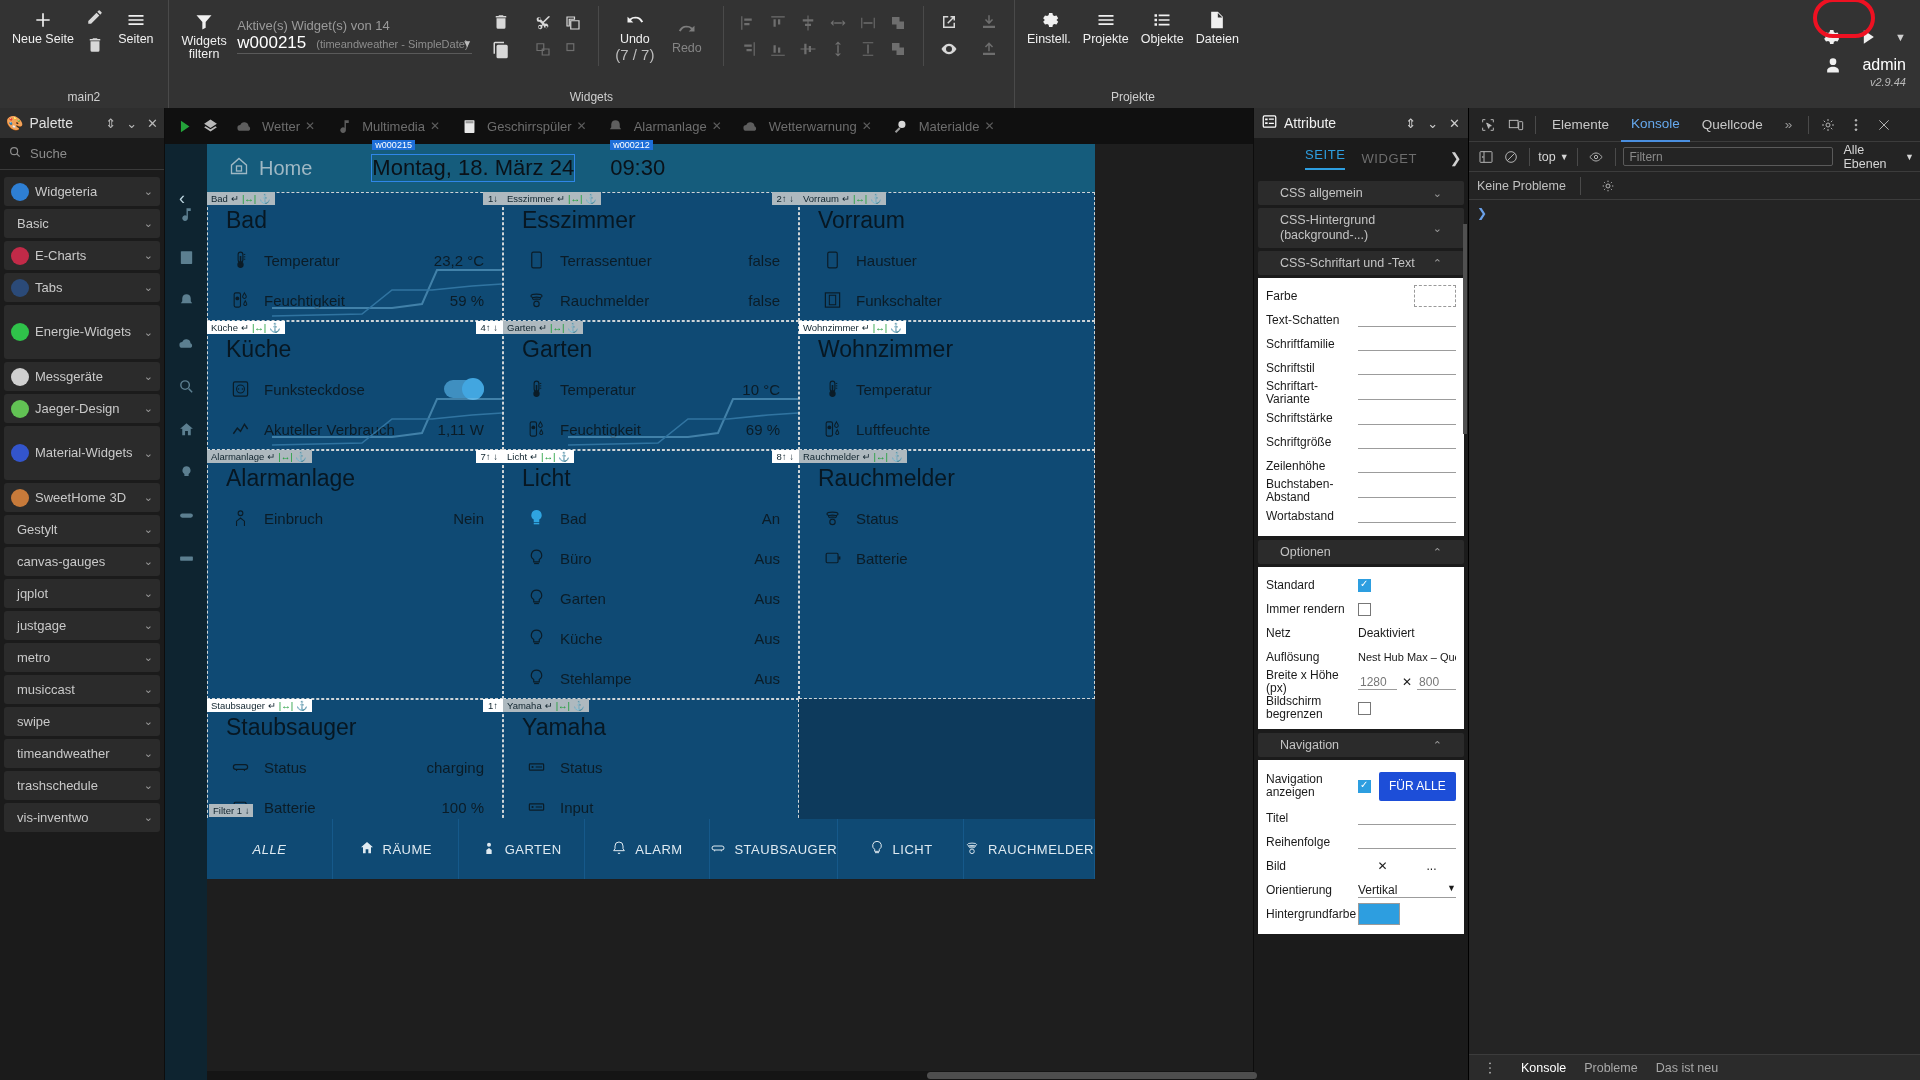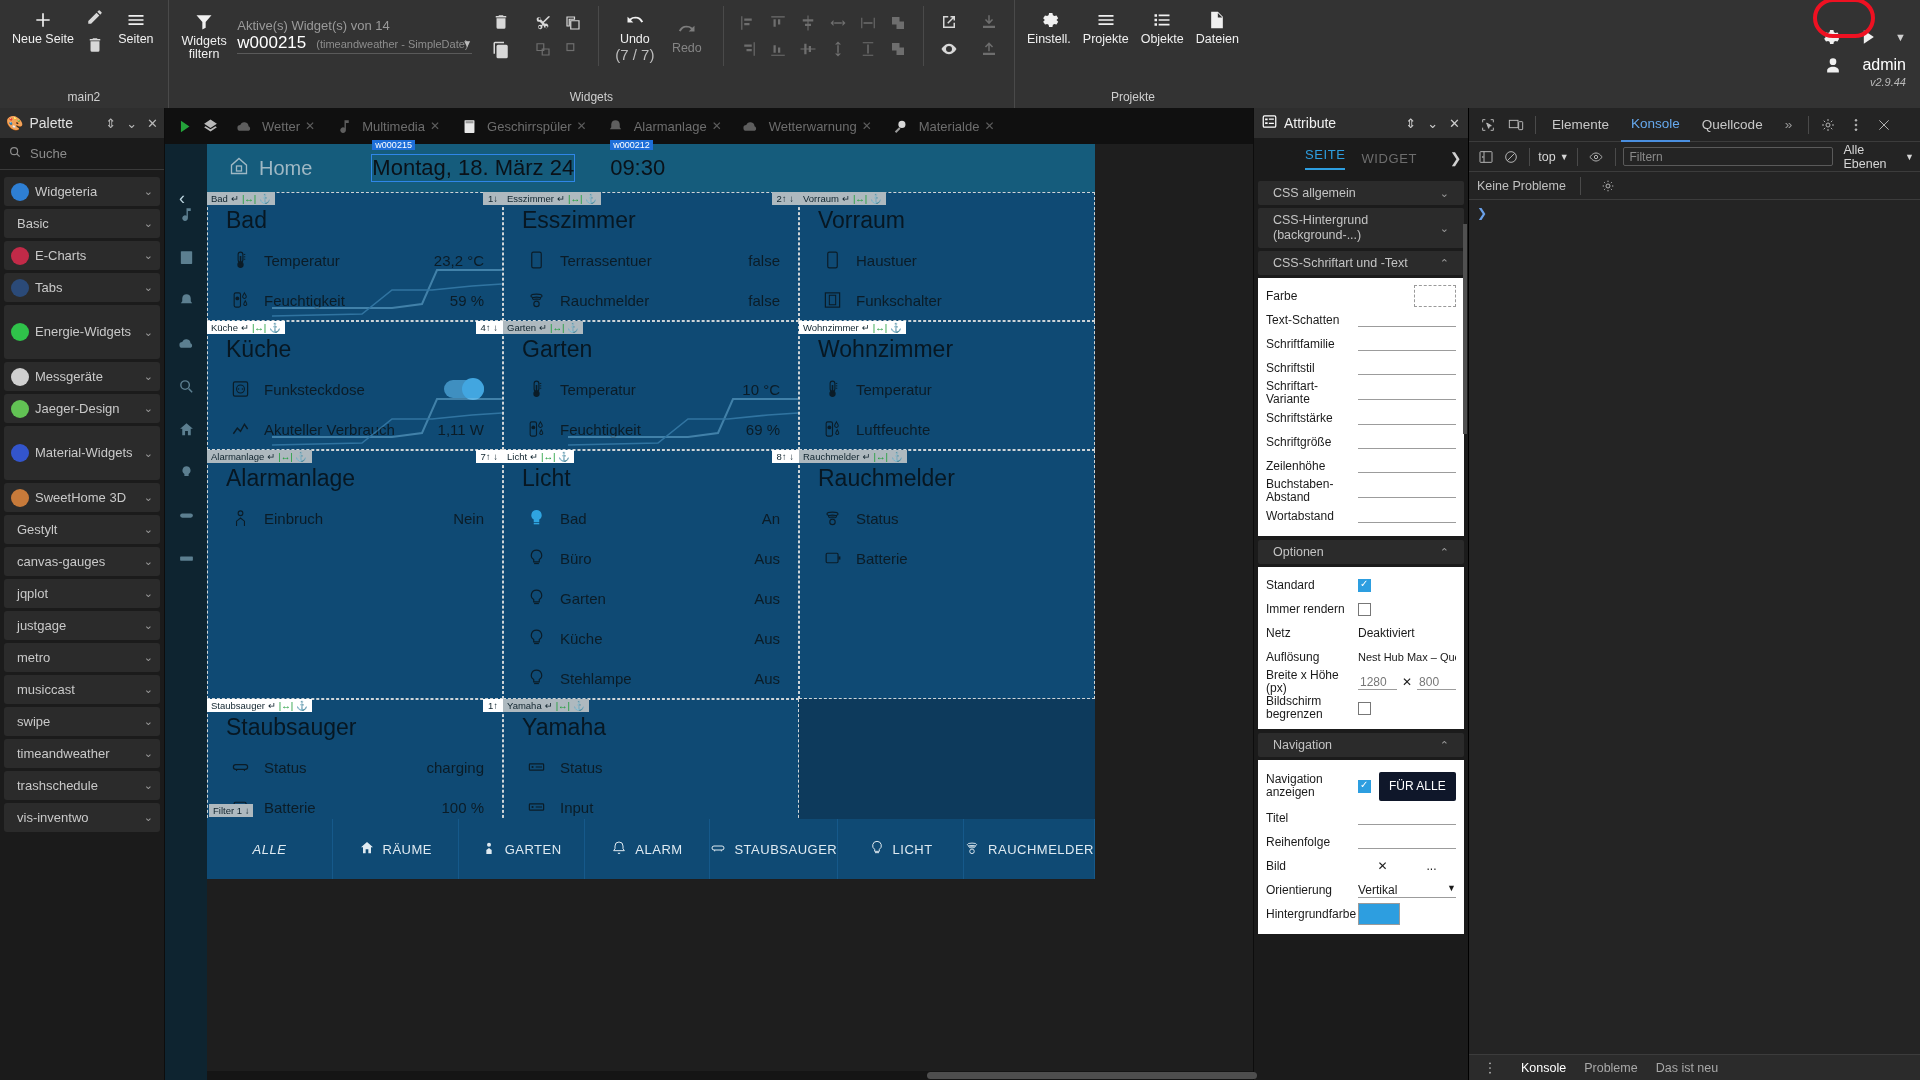--- a/index.html
+++ b/index.html
@@ -130,34 +130,34 @@
   .attr { width:215px; background:#1b1b1b; display:flex; flex-direction:column;
           border-left:1px solid #0d0d0d; }
   .attr-head { height:30px; background:#2e2e2e; display:flex; align-items:center; gap:7px;
                padding:0 8px; color:#f0f0f0; font-size:14px; }
   .attr-head .sp { margin-left:auto; display:flex; gap:11px; color:#cfcfcf; font-size:13px; }
   .attr-tabs { height:40px; display:flex; align-items:center; justify-content:center; gap:16px;
                color:#6e6e6e; font-size:13px; letter-spacing:.6px; position:relative; }
   .attr-tabs .on { color:#2d9ee0; border-bottom:2px solid #2d9ee0; padding-bottom:6px; }
   .attr-tabs .arrow { position:absolute; right:6px; color:#d0d0d0; font-size:14px; }
   .attr-body { flex:1; overflow:hidden; position:relative; }
-  .acc { margin:3px 4px; background:#2b2b2b; border-radius:2px; padding:5px 15px;
+  .acc { margin:3px 4px; background:#2b2b2b; border-radius:2px; padding:5px 22px;
          color:#c4c4c4; font-size:12.5px; display:flex; align-items:center; cursor:pointer; }
   .acc .chev { margin-left:auto; font-size:11px; color:#9a9a9a; }
   .panel-white { background:#ffffff; margin:0 4px; padding:6px 8px 8px 8px; }
   .frow { display:flex; align-items:center; min-height:24px; font-size:12px; color:#1a1a1a; }
   .frow .fl { flex:0 0 92px; line-height:13px; }
   .fline { flex:1; border-bottom:1px solid #9c9c9c; height:14px; }
   .swatch { width:42px; height:22px; border:1px dashed #9a9a9a; background:#fff; }
   .cb { width:13px; height:13px; border:1px solid #777; background:#fff; display:inline-block; }
   .cb.on { background:#2d9ee0; border-color:#2d9ee0; position:relative; }
   .cb.on::after { content:"\2713"; color:#fff; font-size:10px; position:absolute; left:1px; top:-2px; }
   .fval { flex:1; font-size:12px; color:#1a1a1a; }
   .fbox { border-bottom:1px solid #9c9c9c; font-size:12px; color:#777; padding:0 2px; }
-  .blue-btn { background:#0f172a; color:#fff; font-size:12px; padding:8px 10px; line-height:13px;
+  .blue-btn { background:#1d4ed8; color:#fff; font-size:12px; padding:8px 10px; line-height:13px;
               text-align:left; border-radius:2px; cursor:pointer; }
   .scroll-tick { position:absolute; right:1px; top:46px; width:4px; height:210px; background:#505050; }
 
   
   .devtools { width:452px; background:#242424; display:flex; flex-direction:column;
               border-left:1px solid #000; color:#d6d6d6; }
   .dt-row1 { height:34px; display:flex; align-items:center; gap:2px; padding:0 6px;
              border-bottom:1px solid #3c3c3c; }
   .dt-ico { width:26px; height:26px; display:flex; align-items:center; justify-content:center; cursor:pointer; }
   .dt-ico svg { width:16px; height:16px; fill:none; stroke:#bdbdbd; stroke-width:1.4; }

